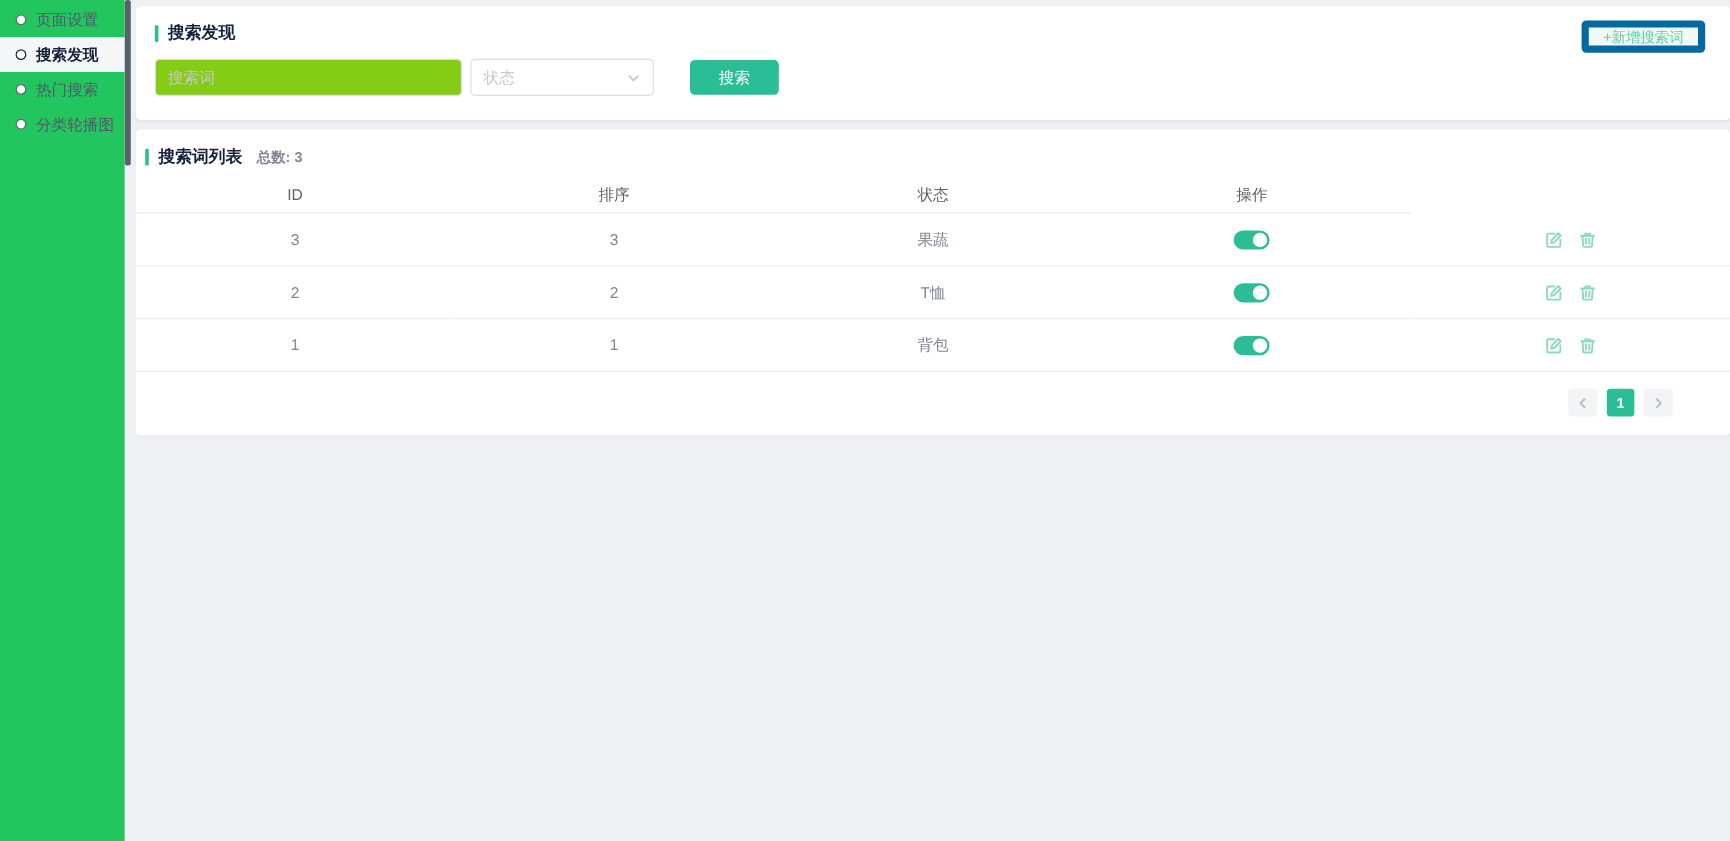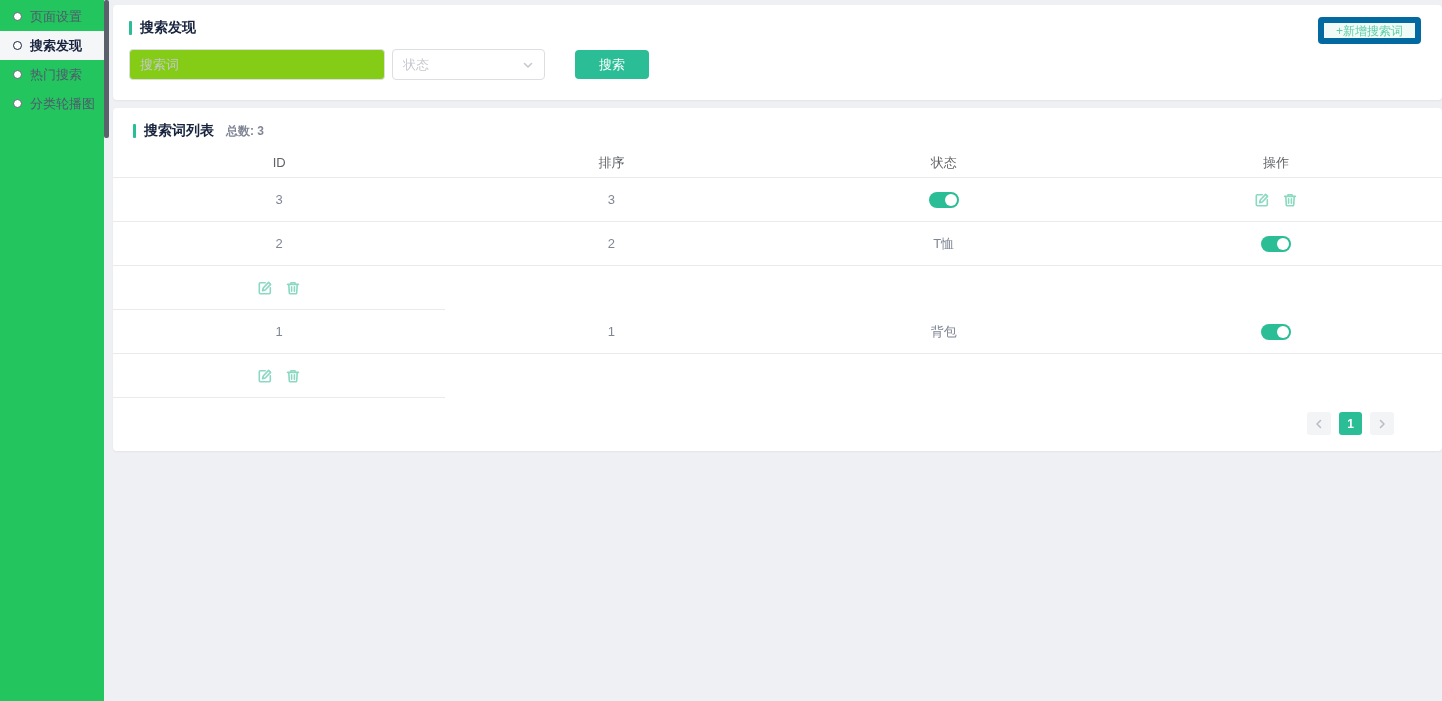--- a/index.html
+++ b/index.html
@@ -26,24 +26,24 @@
   .sec-title{font-size:14px;font-weight:bold;color:#17233d;display:flex;align-items:center;}
   .bar{display:inline-block;width:3px;height:14px;background:var(--accent);margin-right:8px;border-radius:1px;}
   .form-row{margin-top:12px;display:flex;align-items:center;}
   .input{width:256px;height:31px;border:1px solid #dcdee2;border-radius:4px;padding:0 10px;font-size:13px;color:#515a6e;background:#84cc16;outline:none;}
   .input::placeholder{color:#c5c8ce;}
   .select{width:153px;height:31px;border:1px solid #dcdee2;border-radius:4px;margin-left:7px;display:flex;align-items:center;justify-content:space-between;padding:0 10px;font-size:13px;color:#c5c8ce;cursor:pointer;background:#fff;}
   .btn-search{margin-left:30px;width:74px;height:29px;background:var(--accent);color:#fff;border:none;border-radius:4px;font-size:13px;cursor:pointer;}
   .btn-add{position:absolute;top:12px;right:21px;height:27px;padding:0 12px;background:#f0fbf7;border:6px solid #0369a1;color:#5fcdaa;border-radius:4px;font-size:12px;cursor:pointer;}
   
   .card2{margin-top:8px;min-height:248px;padding-top:14px;}
-  .card2 .sec-title{padding:0 20px;}
+  .card2 .sec-title{padding:0 8px;}
   .total{font-size:12px;color:#808695;font-weight:bold;margin-left:12px;}
   .tbl{margin-top:8px;}
-  .tr{display:grid;grid-template-columns:repeat(4,1fr);align-items:center;}
+  .tr{display:grid;grid-template-columns:repeat(5,1fr);align-items:center;}
   .th{font-size:13px;color:#606266;height:30px;display:flex;align-items:center;justify-content:center;border-bottom:1px solid #e8eaec;}
   .td{font-size:13px;color:#808695;height:44px;display:flex;align-items:center;justify-content:center;border-bottom:1px solid #e8eaec;}
   .switch{width:30px;height:16px;border-radius:8px;background:var(--accent);position:relative;cursor:pointer;border:none;}
   .switch::after{content:"";position:absolute;right:2px;top:2px;width:12px;height:12px;background:#fff;border-radius:50%;}
   .op{display:flex;gap:14px;justify-content:center;align-items:center;color:#8ad9c0;}
   .op .icon{width:14px;height:14px;cursor:pointer;display:inline-flex;}
   
   .pagination{display:flex;justify-content:flex-end;align-items:center;gap:8px;padding:14px 48px 16px 0;}
   .pg-btn{width:24px;height:23px;background:#f3f4f6;border:none;border-radius:3px;display:flex;align-items:center;justify-content:center;color:#b8bdc7;cursor:pointer;}
   .pg-cur{width:23px;height:23px;background:var(--accent);border:none;border-radius:3px;color:#fff;display:flex;align-items:center;justify-content:center;font-size:12px;font-weight:bold;cursor:pointer;}
@@ -106,20 +106,21 @@
       <div class="tr">
         <div class="th">ID</div>
         <div class="th">排序</div>
         <div class="th">状态</div>
         <div class="th">操作</div>
       </div>
 
       <div class="tr">
         <div class="td">3</div>
         <div class="td">3</div>
+        <div class="td">果蔬</div>
         <div class="td">
           <button class="switch"></button>
         </div>
         <div class="td op">
           <span class="icon">
             <svg width="14" height="14" viewBox="0 0 14 14" class="chev">
                 <path d="M12.3 6.8 V11.6 a1.1 1.1 0 0 1 -1.1 1.1 H2.4 a1.1 1.1 0 0 1 -1.1 -1.1 V2.8 a1.1 1.1 0 0 1 1.1 -1.1 H7.3"></path>
                 <path d="M10.6 1.4 l2 2 L7.2 9 l-2.6 .6 .6 -2.6 z"></path>
               </svg>
           </span>

